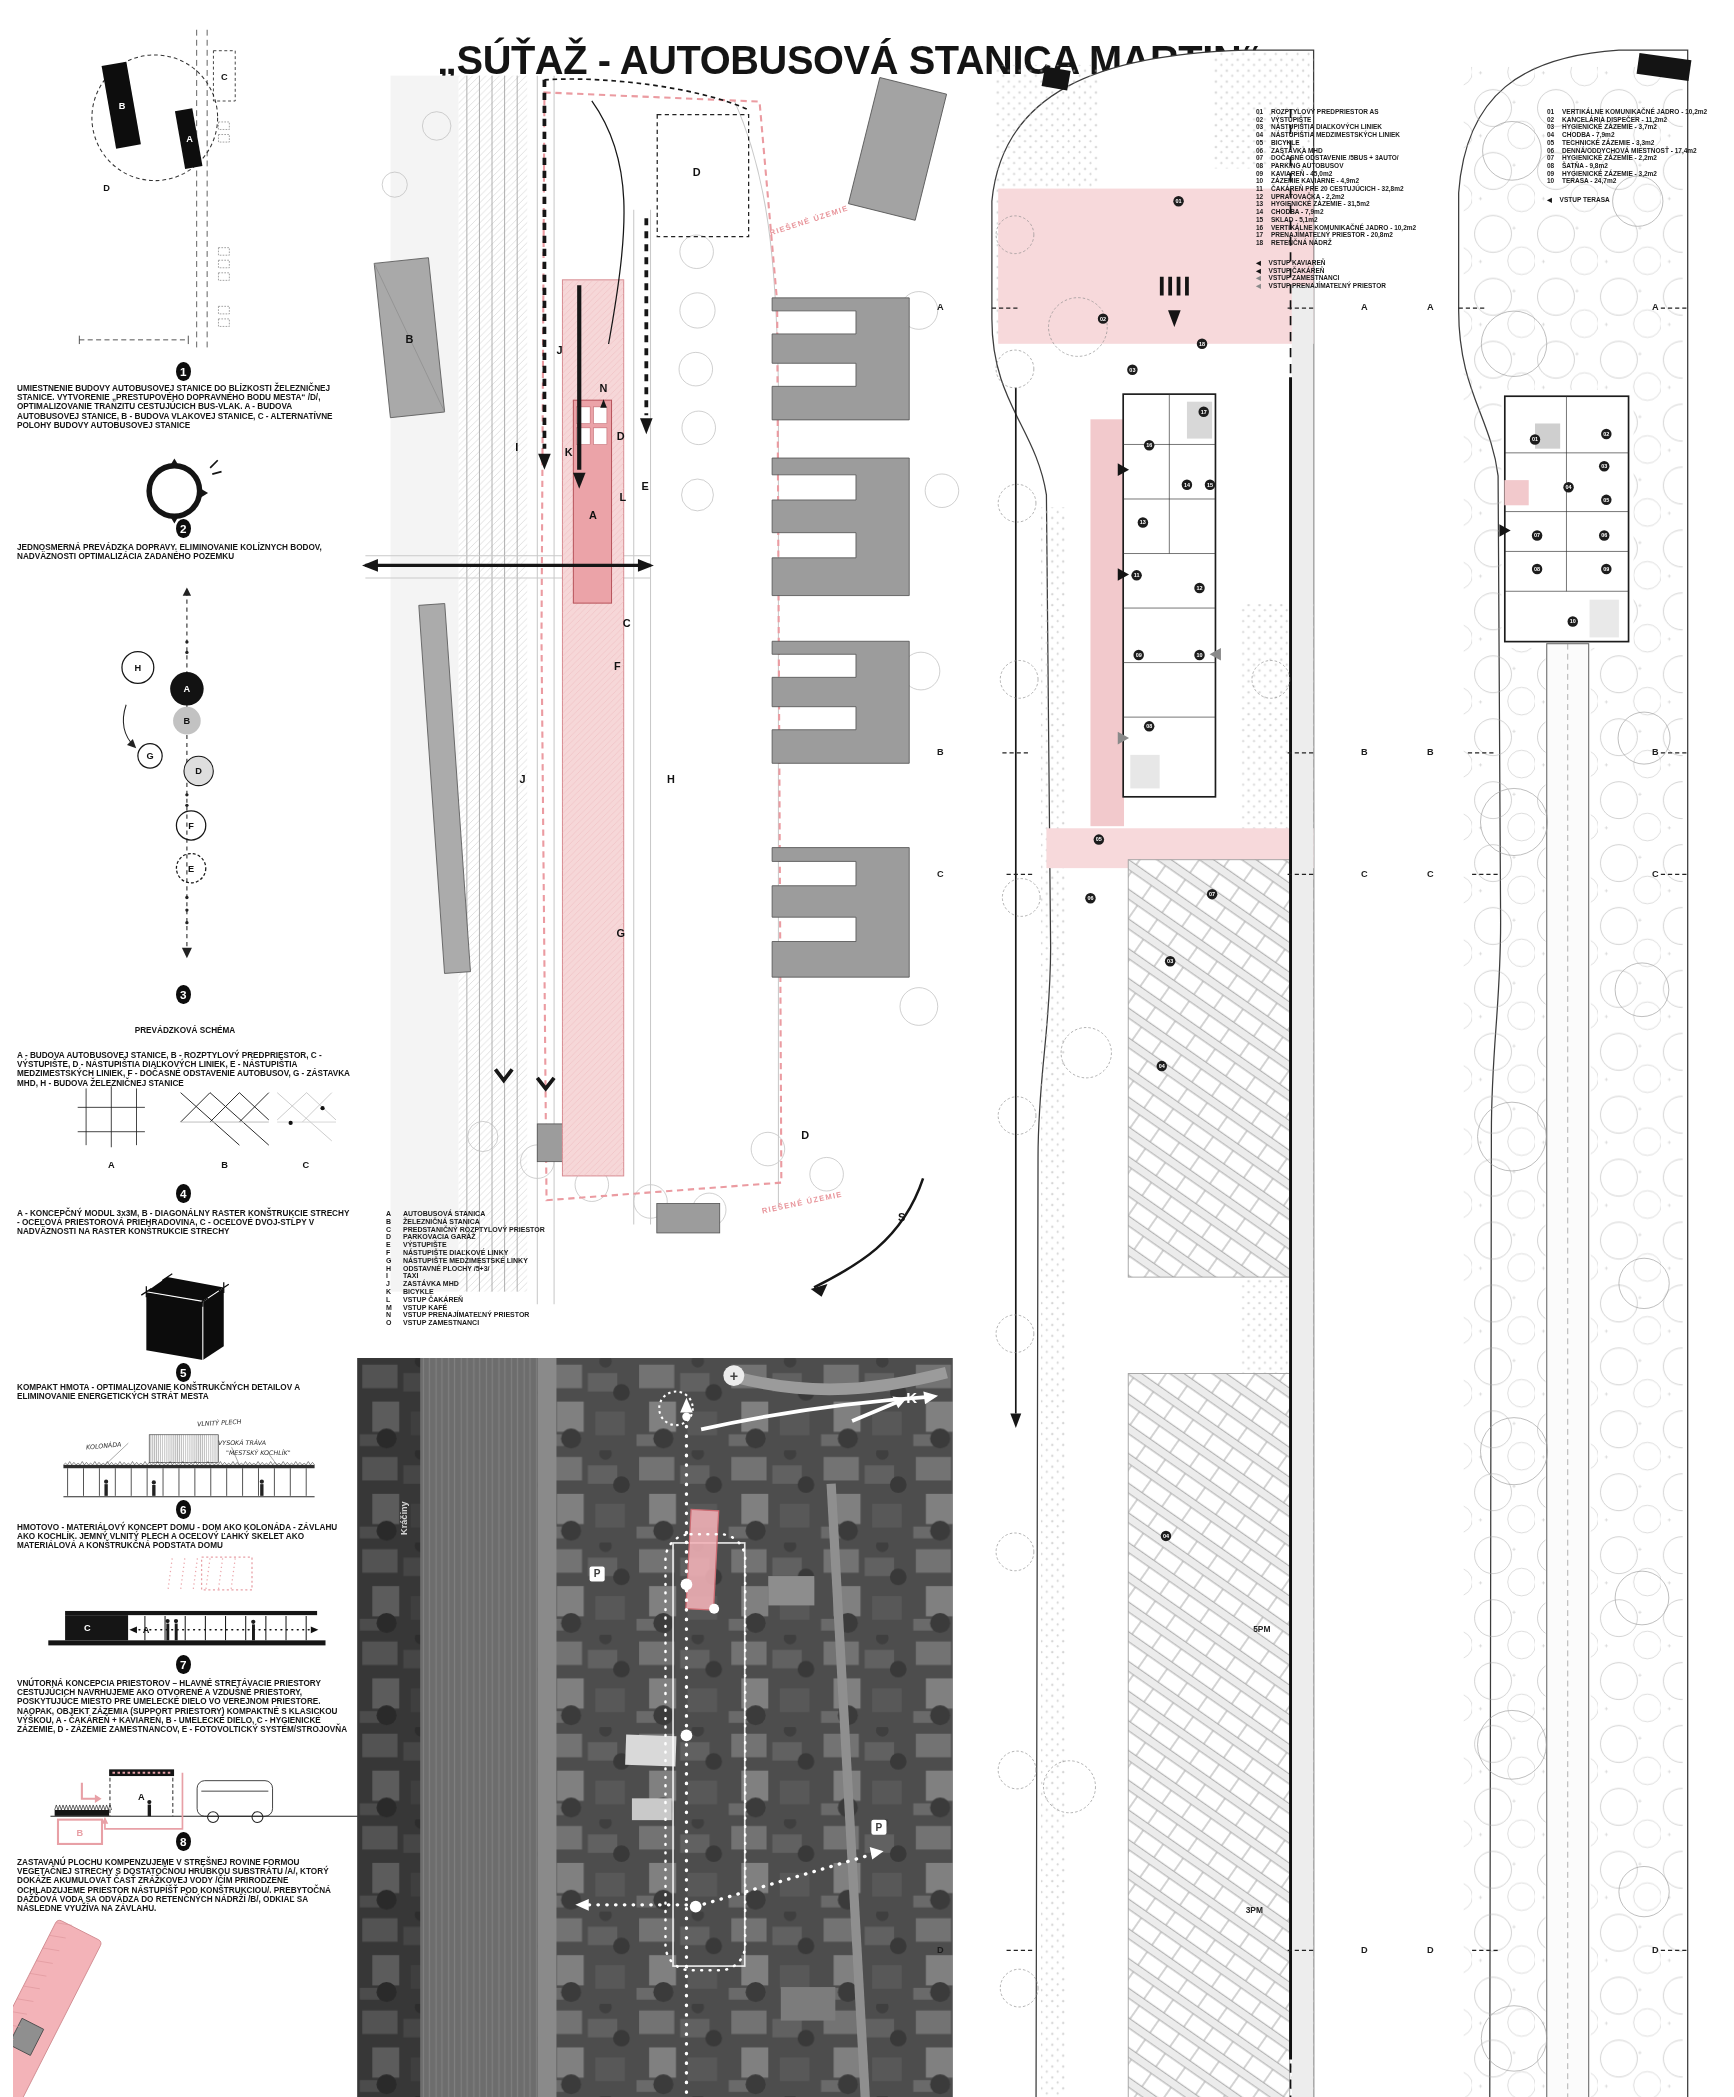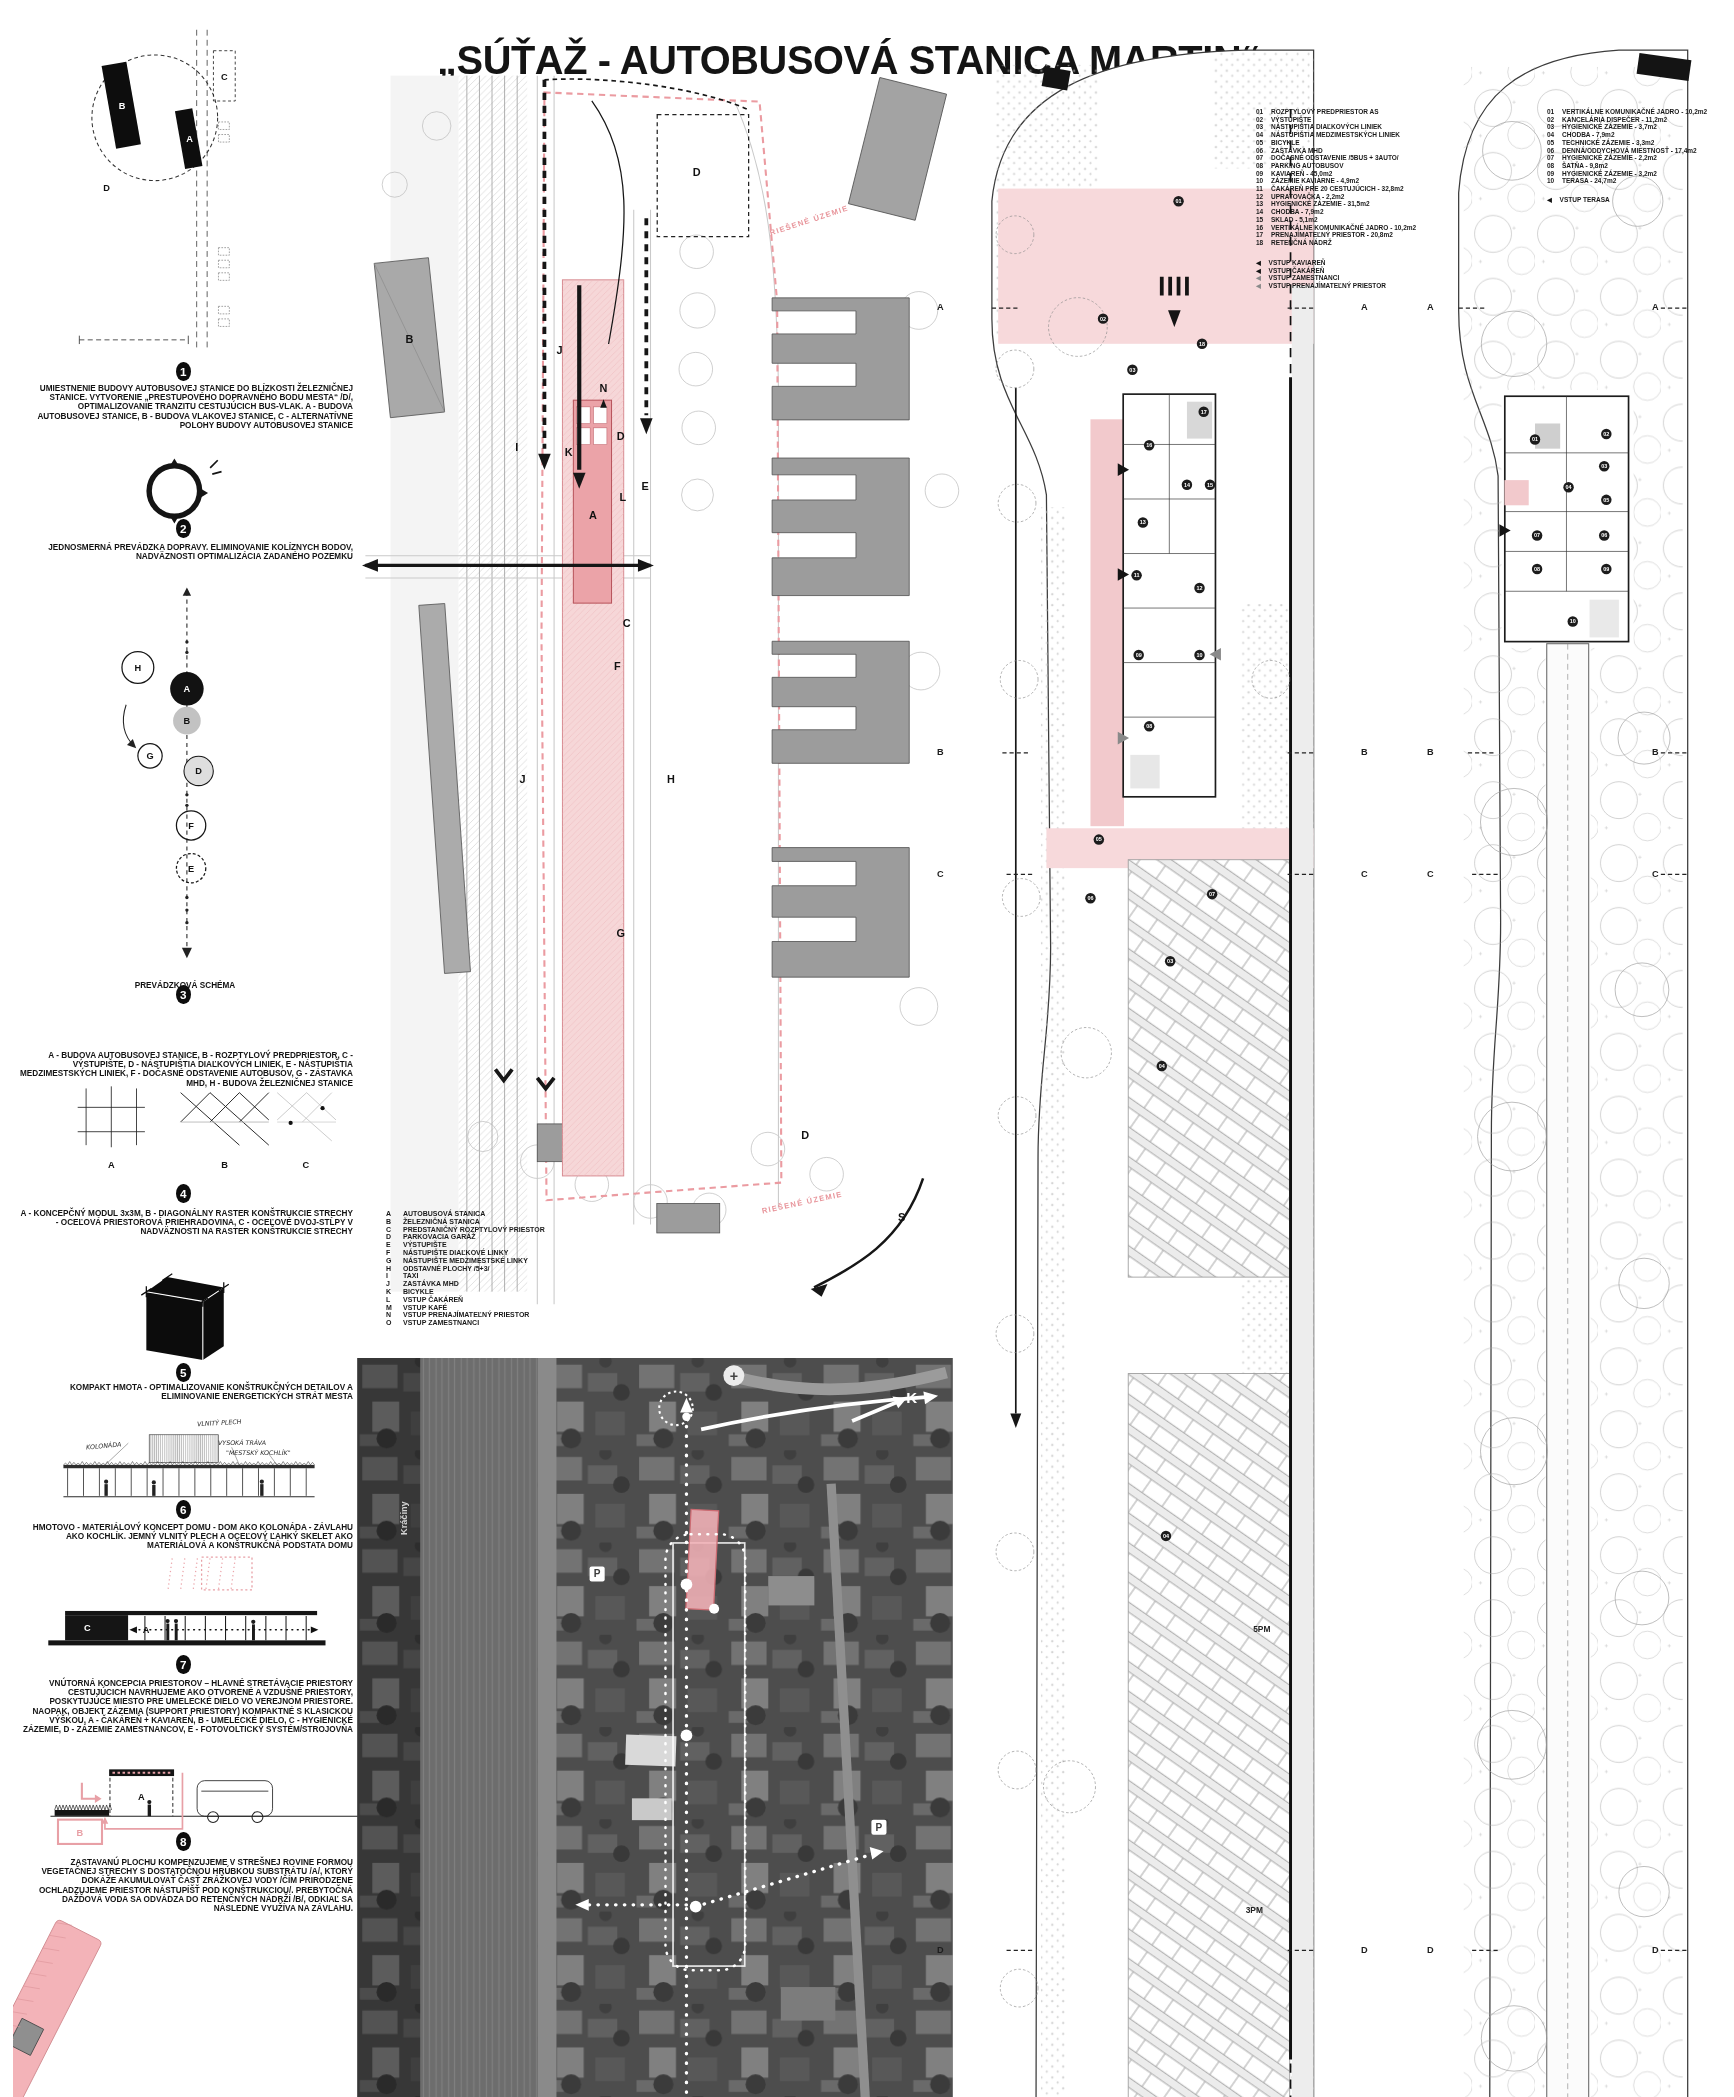--- a/index.html
+++ b/index.html
@@ -4,21 +4,21 @@
 <style>
   html,body{margin:0;padding:0;background:#888}
   .board{position:relative;width:1734px;height:2478px;background:#ffffff;
          font-family:"Liberation Sans",sans-serif;color:#111;overflow:hidden}
   .abs{position:absolute}
   svg{display:block}
   
   .bigtitle{position:absolute;left:437px;top:37px;font-size:41px;font-weight:bold;
             letter-spacing:-0.4px;white-space:nowrap;color:#141414;transform:scaleX(.97);transform-origin:left top}
   
-  .ctext{position:absolute;left:17px;width:336px;text-align:right;font-weight:bold;
+  .ctext{position:absolute;left:17px;width:336px;text-align:left;font-weight:bold;
          font-size:8.2px;line-height:9.2px;color:#141414}
   .ctitle{position:absolute;left:17px;width:336px;text-align:center;font-weight:bold;
           font-size:8.2px;line-height:9.2px}
   .ncircle{position:absolute;width:14.7px;height:19.3px;background:#0d0d0d;border-radius:50%;
            color:#fff;font-weight:bold;font-size:11.7px;line-height:19.3px;text-align:center}
   .hand{position:absolute;font-family:"DejaVu Sans",sans-serif;font-style:italic;
         font-size:6.3px;color:#2a2a2a;white-space:nowrap}
   
   .legend{position:absolute;font-weight:bold;color:#191919}
   .lg1{font-size:6.5px}
@@ -158,21 +158,21 @@
     <circle cx="205" cy="515" r="4"></circle>
         <circle cx="205" cy="540" r="4"></circle>
     <circle cx="205" cy="760" r="4"></circle>
         <circle cx="205" cy="790" r="4"></circle>
         <circle cx="205" cy="820" r="4"></circle>
   </g>
   <path d="M60 300 q-20 60 20 100" stroke="#222" stroke-width="2.5" fill="none"></path>
   <polygon points="84,404 62,396 76,382" fill="#222"></polygon>
 </svg>
 <div class="ncircle" style="left:176px;top:985px">3</div>
-<div class="ctitle" style="top:981px">PREVÁDZKOVÁ SCHÉMA</div>
+<div class="ctitle" style="top:1026px">PREVÁDZKOVÁ SCHÉMA</div>
 <div class="ctext" style="top:1051px">A - BUDOVA AUTOBUSOVEJ STANICE, B - ROZPTYLOVÝ PREDPRIESTOR, C - VÝSTUPIŠTE, D - NÁSTUPIŠTIA DIAĽKOVÝCH LINIEK, E - NÁSTUPIŠTIA MEDZIMESTSKÝCH LINIEK, F - DOČASNÉ ODSTAVENIE AUTOBUSOV, G - ZÁSTAVKA MHD, H - BUDOVA ŽELEZNIČNEJ STANICE</div>
 
 <svg class="abs" style="left:42px;top:1082px" width="294" height="99" viewBox="0 0 700 235">
   <g stroke="#222" stroke-width="2" fill="none">
     <path d="M105 15 V150 M165 10 V155 M225 15 V150 M85 60 H245 M85 118 H245"></path>
   </g>
   <g stroke="#1a1a1a" stroke-width="2.2" fill="none">
     <path d="M330 25 L470 150 M400 25 L330 95 M400 25 L540 150 M470 25 L400 95 M470 25 L540 90 M540 25 L470 95"></path>
     <path d="M330 95 H540" stroke="#bbb"></path>
   </g>

